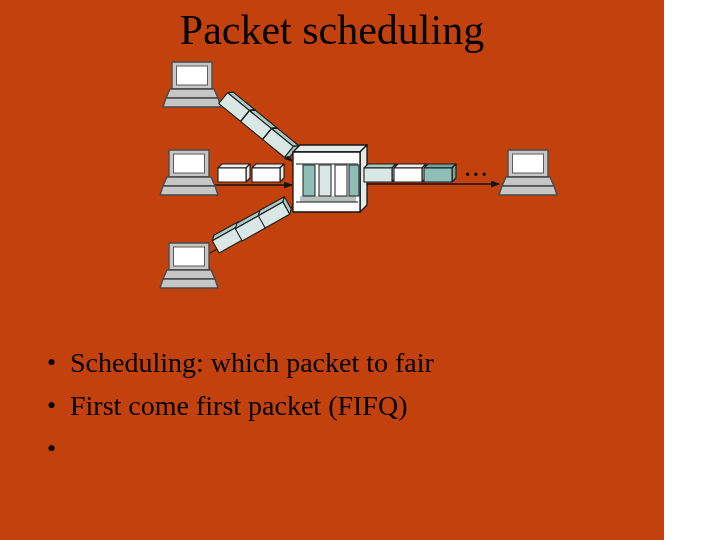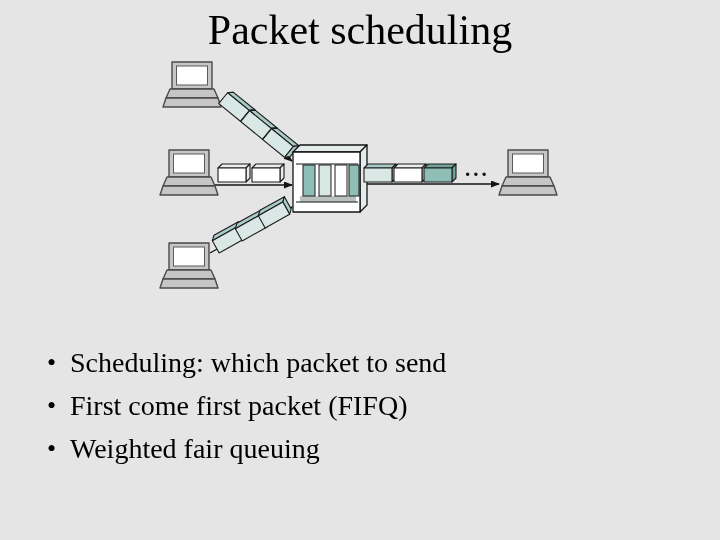--- a/index.html
+++ b/index.html
@@ -1,17 +1,17 @@
 <!DOCTYPE html>
 <html style="--packet-teal: #8fbeb7; --packet-teal-dark: #6fa39c; --packet-light: #d9e8e4; --packet-light-edge: #a9cbc5; --packet-white: #ffffff; --packet-white-edge: #ededed; --computer-gray: #c6c6c6; --screen-white: #ffffff; --box-face: #e3ecea; --queue-shadow: #b9c1bf; --outline: #141414;"><head>
 <meta charset="utf-8">
 <style>
   html,body{margin:0;padding:0;background:#fff;}
   .slide{
-    position:relative;width:720px;height:540px;background:#e5e5e5;overflow:hidden;
+    position:relative;width:664px;height:540px;background:#c2410c;overflow:hidden;
     font-family:"Liberation Serif","DejaVu Serif",serif;color:#000;
   }
   .title{
     position:absolute;top:4px;left:0;width:100%;text-align:center;
     font-size:42px;line-height:52px;font-weight:400;margin:0;
   }
   .diagram{position:absolute;left:0;top:0;}
 
   
   .comp-body{fill:var(--computer-gray,#c6c6c6);stroke:#4a4a4a;stroke-width:1.4;stroke-linejoin:round;}
@@ -149,25 +149,24 @@
       <path class="edge side" d="M14,-7 L18,-11 L18,3 L14,7 Z"></path>
       <rect class="front" x="-14" y="-7" width="28" height="14"></rect>
     </g>
 
     <text class="ellipsis" x="465" y="176">...</text>
   </svg>
 
   <ul class="bullets">
     <li class="bullet-row">
       <span class="dot">•</span>
-      <span class="btext">Scheduling: which packet to send</span>
+      <span class="btext">Scheduling: which packet to fair</span>
     </li>
     <li class="bullet-row">
       <span class="dot">•</span>
       <span class="btext">First come first packet (FIFQ)</span>
     </li>
     <li class="bullet-row">
       <span class="dot">•</span>
-      <span class="btext">Weighted fair queuing</span>
     </li>
   </ul>
 
 </div>
 
 </body></html>

